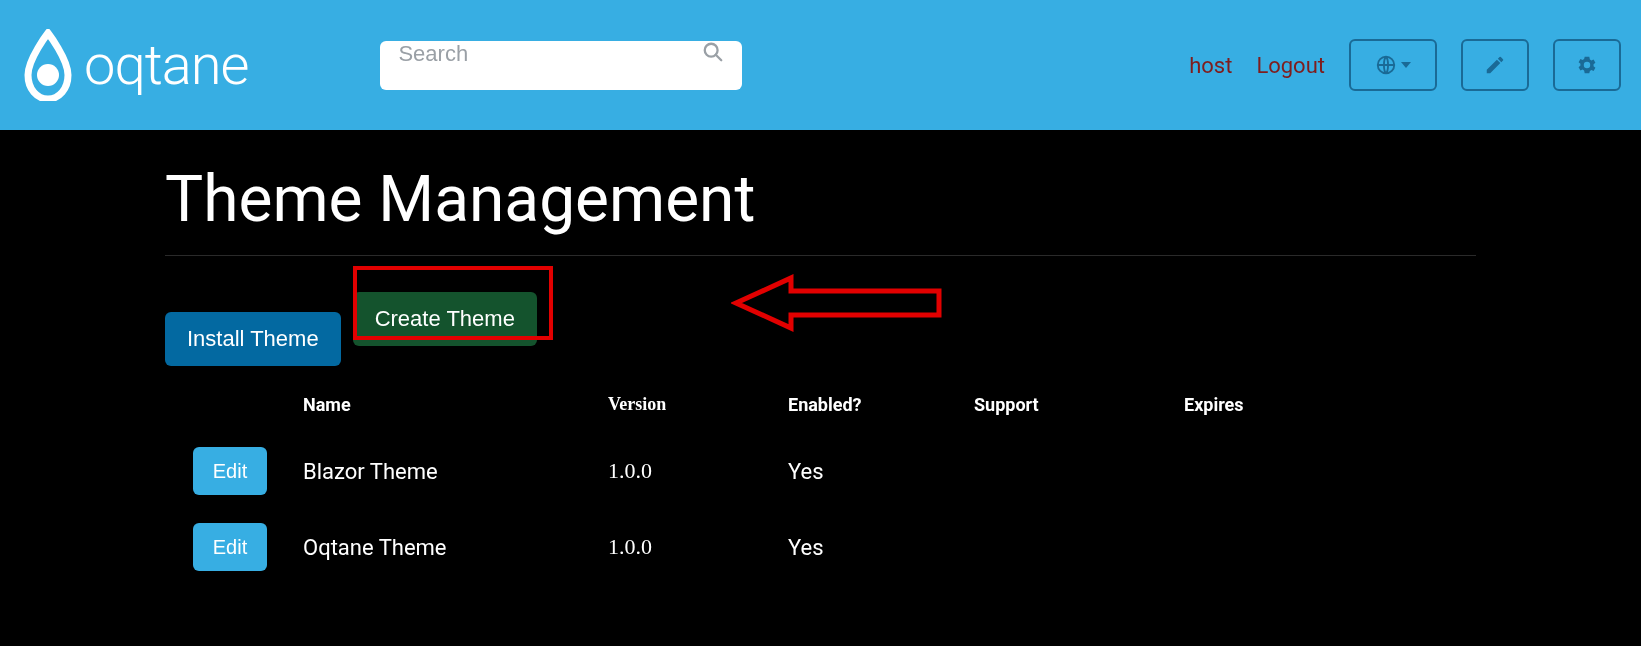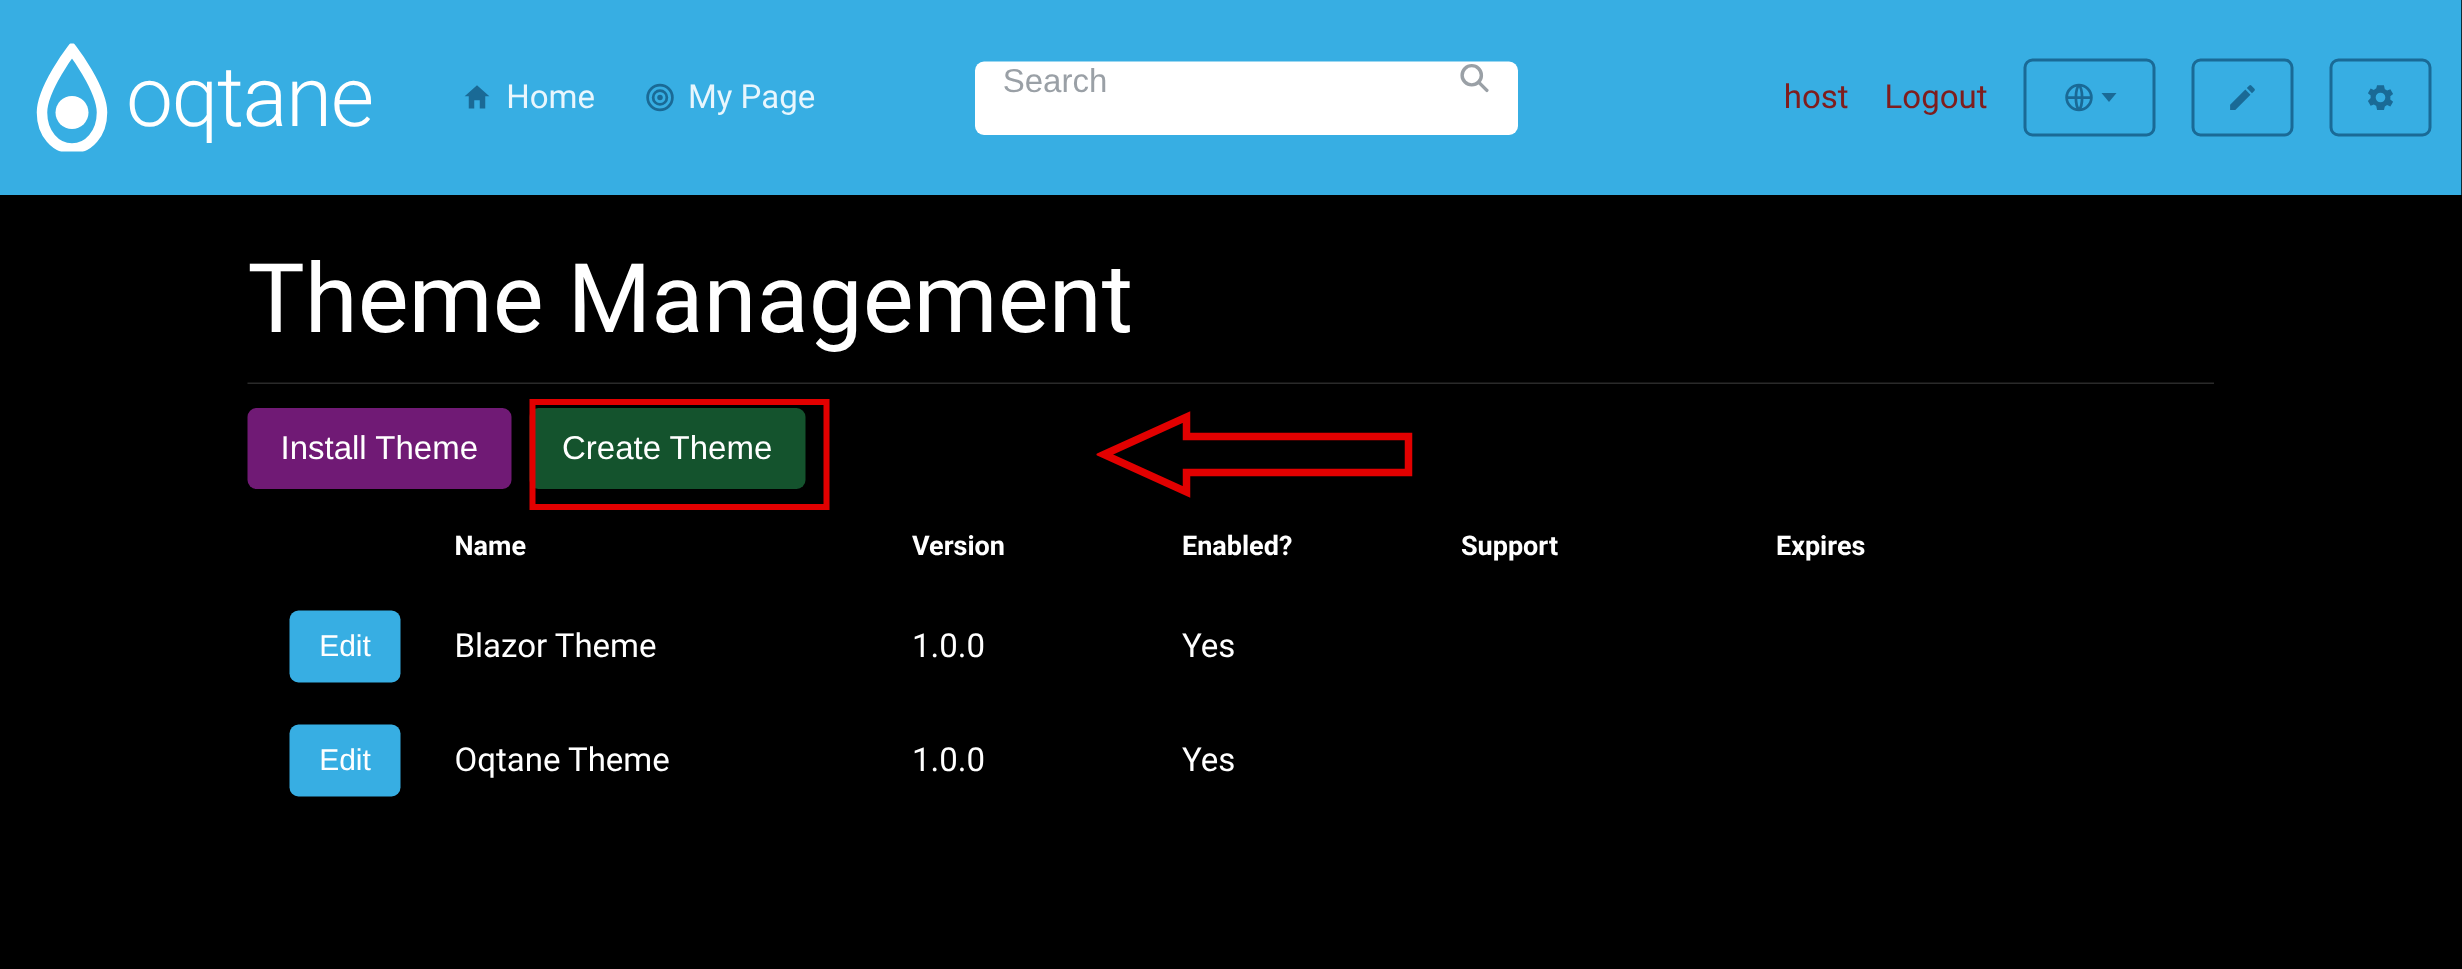--- a/index.html
+++ b/index.html
@@ -127,21 +127,21 @@
   height: 54px;
   padding: 0 22px;
   border: none;
   border-radius: 6px;
   font-size: 22px;
   color: #fff;
   cursor: pointer;
   display: inline-flex;
   align-items: center;
 }
-.btn-primary { background: #701a75; }
+.btn-primary { background: #0369a1; margin-top: 40px; }
 .btn-secondary { background: #14532d; margin-left: 12px; }
 .highlight-box {
   position: absolute;
   border: 4px solid #e20000;
   left: 188px;
   top: -6px;
   width: 200px;
   height: 74px;
   pointer-events: none;
 }
@@ -157,21 +157,21 @@
   width: 100%;
 }
 .thead {
   display: flex;
   font-weight: 700;
   font-size: 18px;
   padding: 10px 0 18px 0;
 }
 .col-edit { width: 138px; }
 .col-name { width: 305px; }
-.col-version { width: 180px; }
+.col-version { width: 180px; font-family: Liberation Serif, serif; }
 .col-enabled { width: 186px; }
 .col-support { width: 210px; }
 .col-expires { width: 200px; }
 .trow {
   display: flex;
   align-items: center;
   font-size: 22px;
   padding: 14px 0;
 }
 .edit-btn {
@@ -189,36 +189,20 @@
 </head>
 <body>
 
 <div class="header">
   <div class="logo">
     <svg class="logo-drop" viewBox="0 0 56 72">
       <path d="M28 4 C28 4 8 30 8 46 C8 60 17 70 28 70 C39 70 48 60 48 46 C48 30 28 4 28 4 Z" fill="none" stroke="#fff" stroke-width="7"></path>
       <circle cx="28" cy="46" r="11" fill="#fff"></circle>
     </svg>
     <span class="logo-text">oqtane</span>
-  </div>
-  <div class="nav">
-    <div class="nav-item">
-      <svg class="nav-icon" viewBox="0 0 24 24">
-          <path d="M12 3l9 8h-3v9h-4v-6H10v6H6v-9H3l9-8z"></path>
-        </svg>
-      <span class="nav-label">Home</span>
-    </div>
-    <div class="nav-item">
-      <svg class="nav-icon" viewBox="0 0 24 24">
-          <circle cx="12" cy="12" r="9" fill="none" stroke="#1a6a96" stroke-width="2"></circle>
-          <circle cx="12" cy="12" r="5" fill="none" stroke="#1a6a96" stroke-width="2"></circle>
-          <circle cx="12" cy="12" r="2"></circle>
-        </svg>
-      <span class="nav-label">My Page</span>
-    </div>
   </div>
   <div class="search-box">
     <input class="search-input" type="text" placeholder="Search" style="">
     <svg class="search-icon" viewBox="0 0 24 24">
         <circle cx="10" cy="10" r="7" fill="none" stroke="#9aa0a6" stroke-width="2.5"></circle>
         <line x1="15" y1="15" x2="21" y2="21" stroke="#9aa0a6" stroke-width="2.5" stroke-linecap="round"></line>
       </svg>
   </div>
   <div class="header-right">
     <span class="text-link">host</span>

